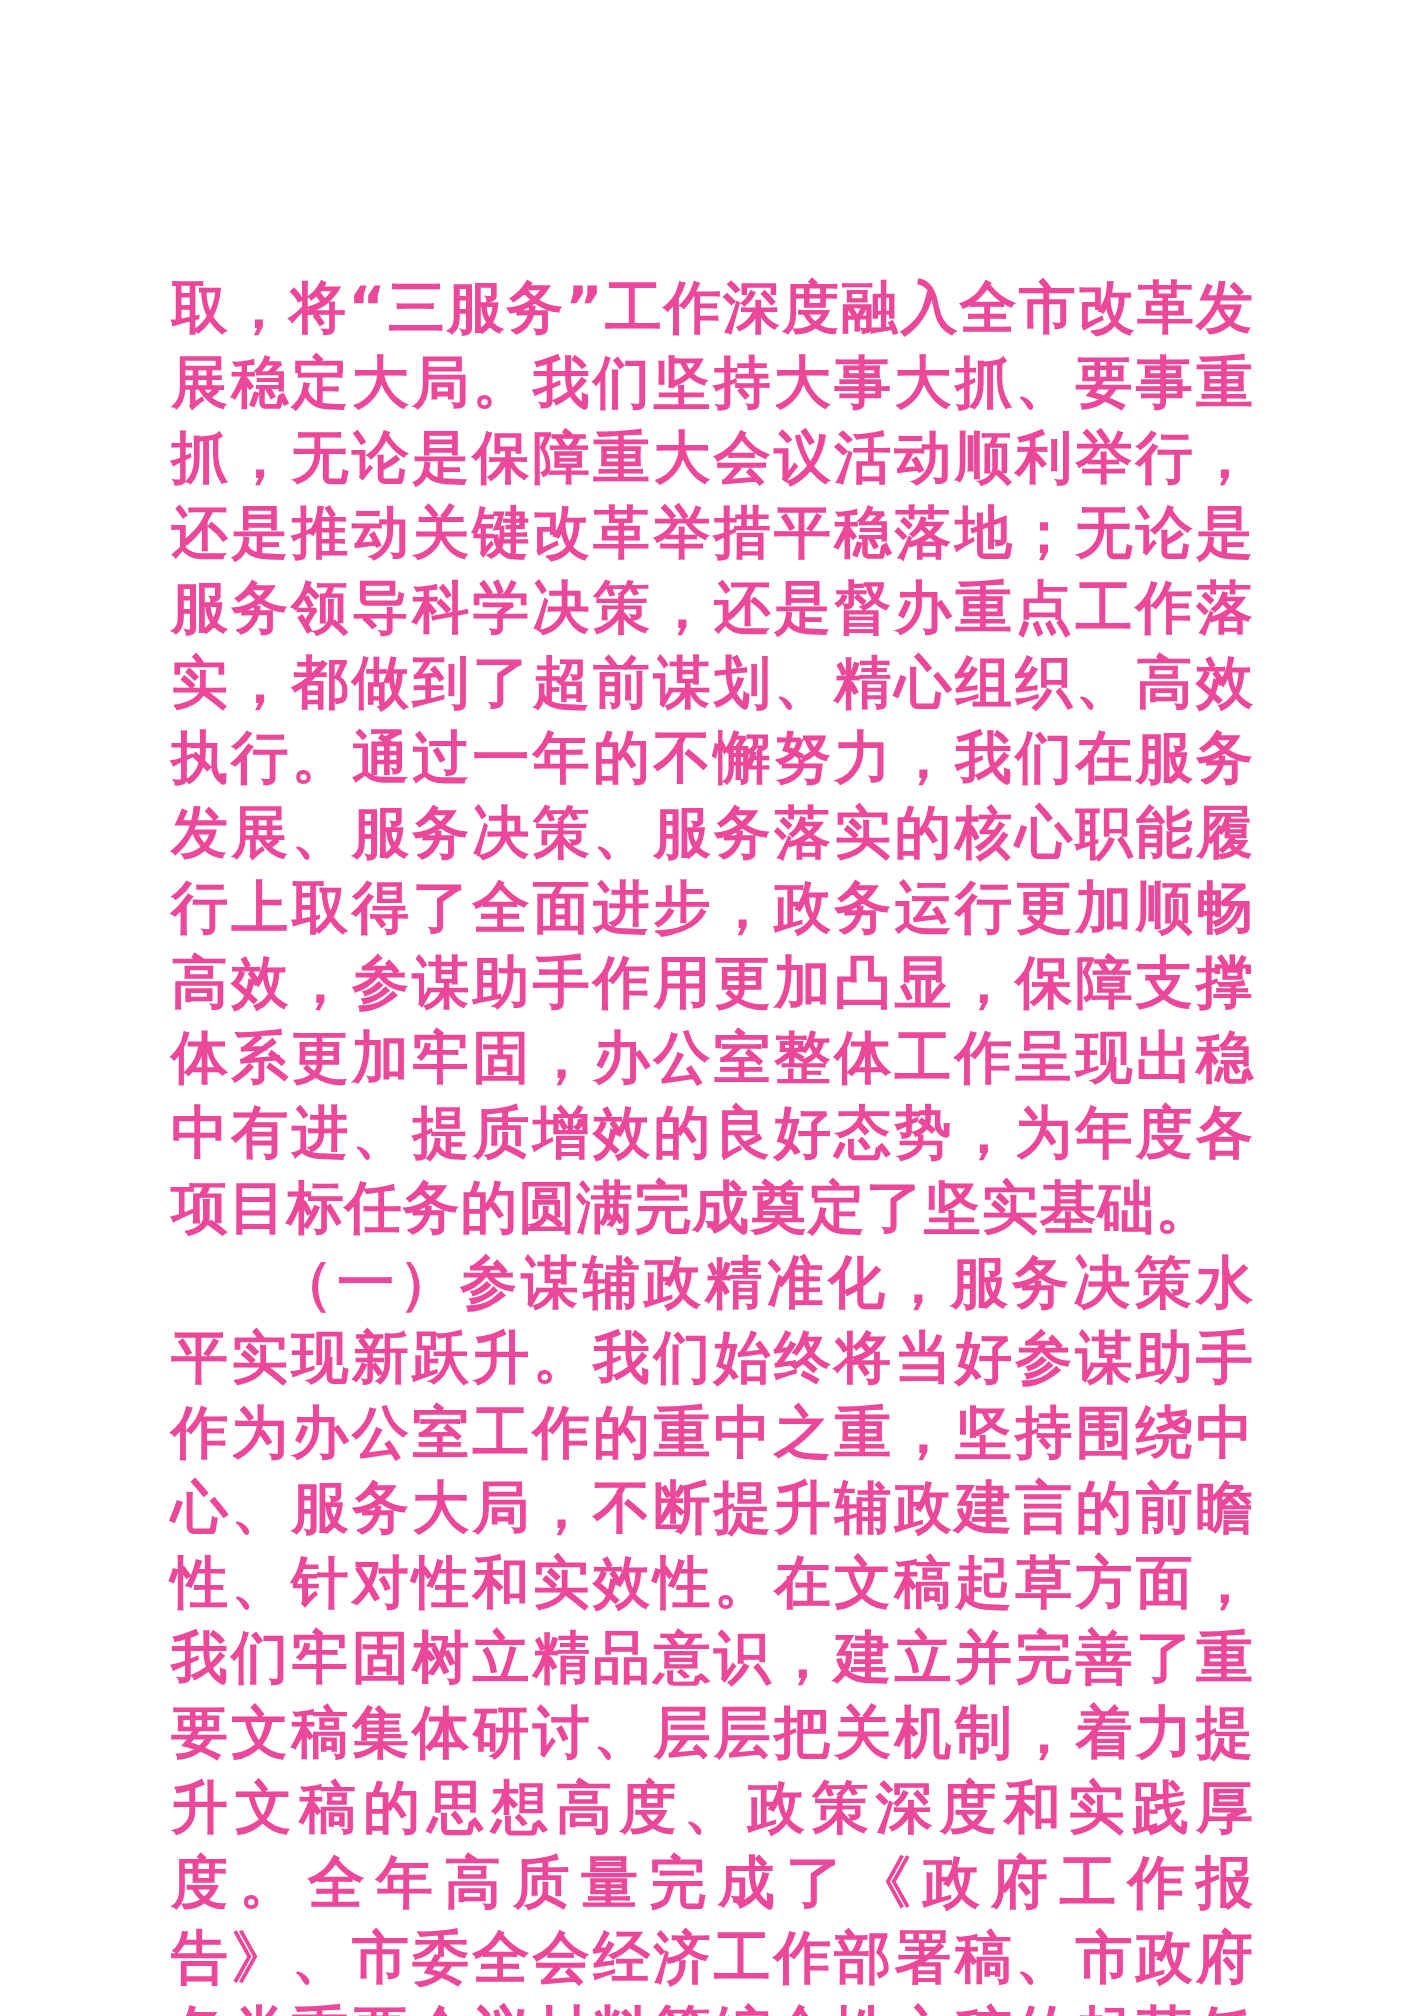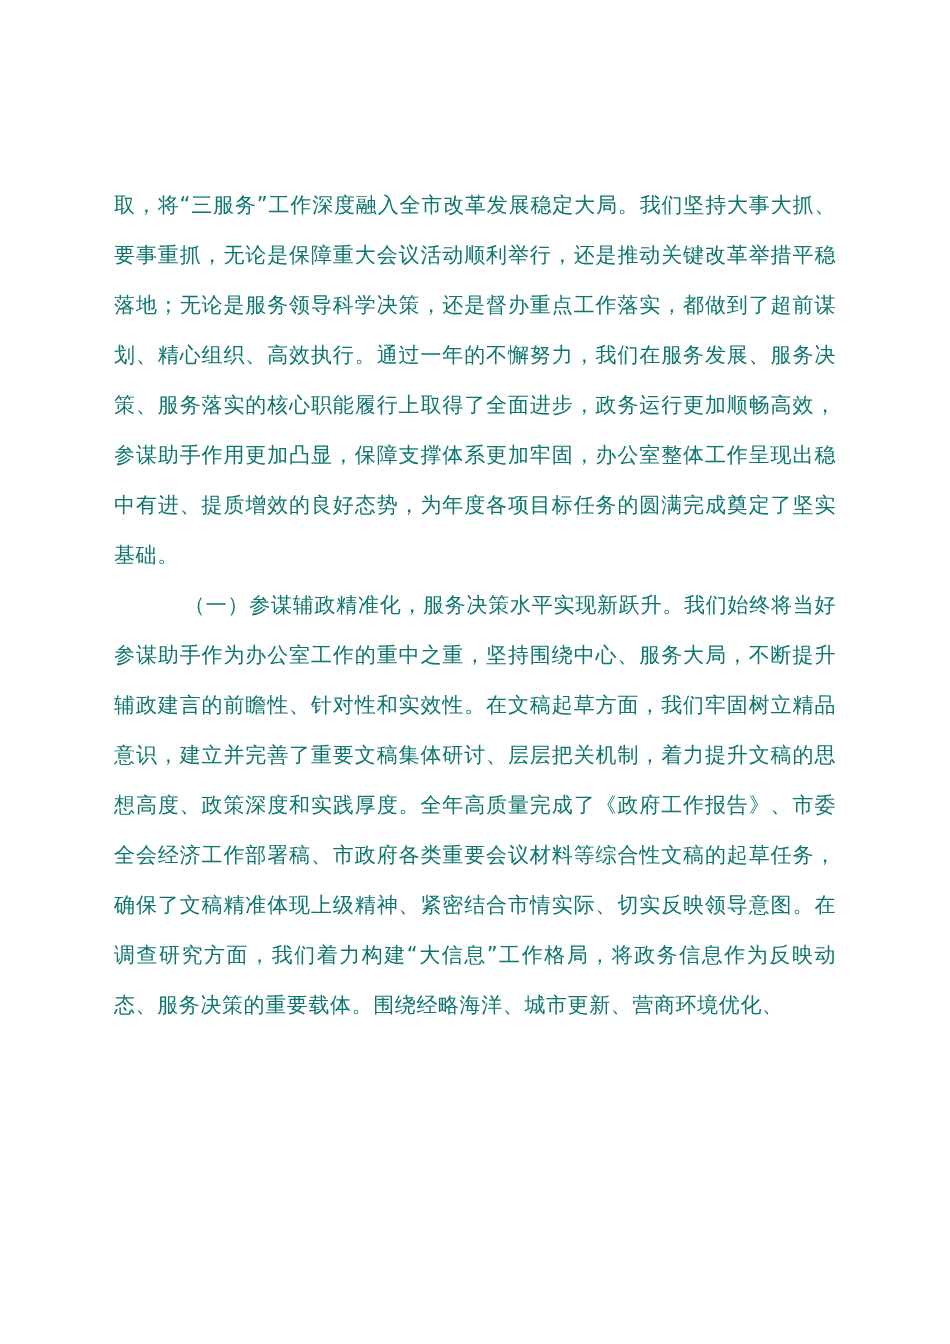--- a/index.html
+++ b/index.html
@@ -22,29 +22,29 @@
   }
   .content {
     position: absolute;
     left: 114px;
     top: 180px;
     width: 722px;
   }
   .para {
     margin: 0;
     padding: 0;
-    font-size: 21px;
+    font-size: 38px;
     line-height: 50px;
-    color: #0f766e;
+    color: #ec4899;
     text-align: justify;
     text-justify: inter-character;
     letter-spacing: 0.6px;
     word-break: break-all;
     text-align-last: left;
-    font-weight: 400;
+    font-weight: 700;
   }
   .para-indent {
     text-indent: 70px;
   }
 </style>
 </head>
 <body>
 
 <div class="page">
   <div class="content">

